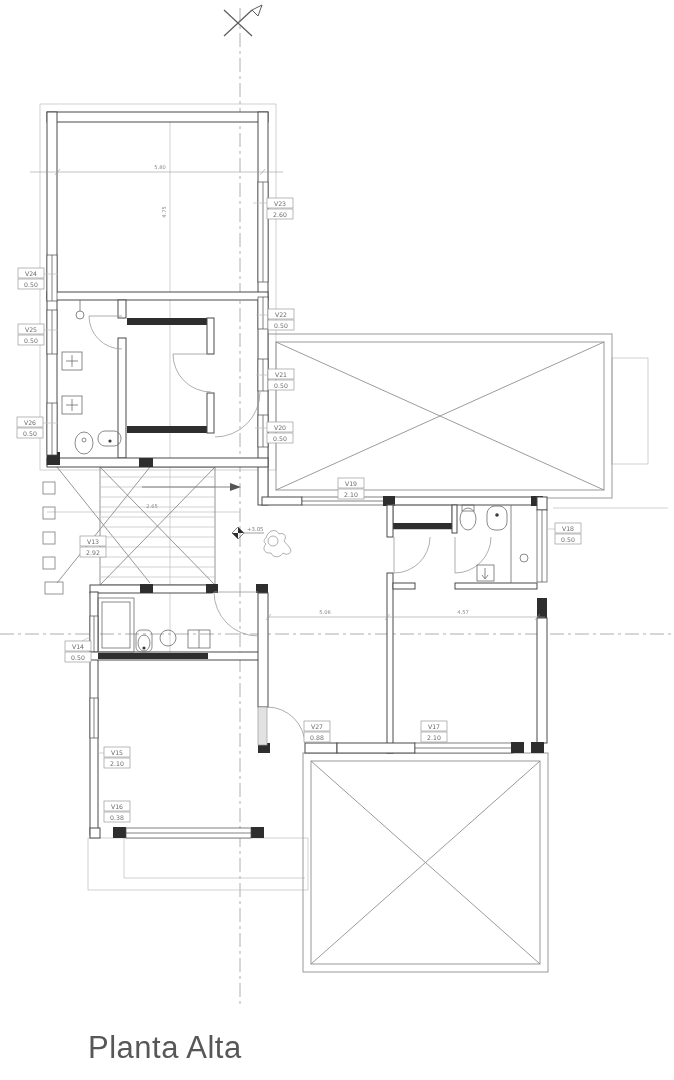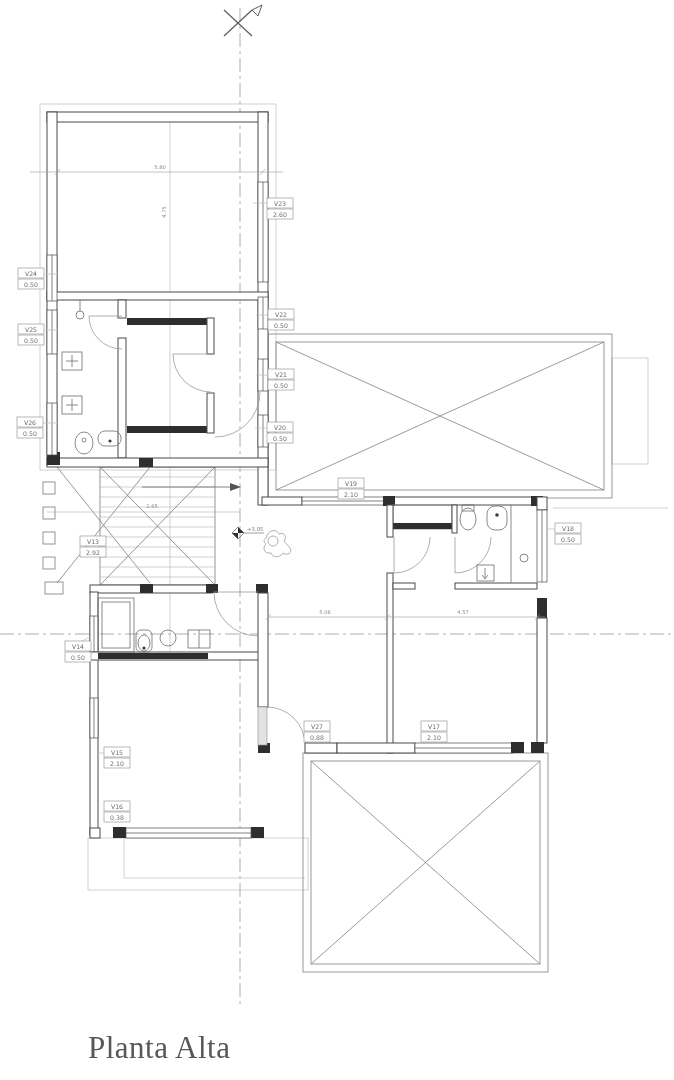--- a/index.html
+++ b/index.html
@@ -1,20 +1,20 @@
 <!DOCTYPE html>
 <html><head>
 <meta charset="utf-8">
 <style>
   html,body{margin:0;padding:0;background:#ffffff;}
   .plan{position:relative;width:674px;height:1080px;background:#ffffff;overflow:hidden;
         font-family:"Liberation Sans",sans-serif;}
   .plan svg{position:absolute;left:0;top:0;}
   .title{position:absolute;left:88px;top:1030px;font-size:31px;color:#575757;
-         letter-spacing:.5px;font-family:Liberation Serif, serif;}
+         letter-spacing:.5px;font-family:Liberation Sans, sans-serif;}
   
   .w   {fill:#ffffff;stroke:#4a4a4a;stroke-width:1;}
   .d   {fill:#2e2e2e;stroke:none;}
   .win {fill:#ffffff;stroke:#4a4a4a;stroke-width:.7;}
   .md  {stroke:#8a8a8a;stroke-width:.9;fill:none;}
   .lt  {stroke:#bdbdbd;stroke-width:.7;fill:none;}
   .xr  {stroke:#8f8f8f;stroke-width:.9;fill:none;}
   .fx  {stroke:#6d6d6d;stroke-width:.8;fill:none;}
   .arc {stroke:#9a9a9a;stroke-width:.8;fill:none;}
   .cl  {stroke:#9a9a9a;stroke-width:.8;fill:none;stroke-dasharray:14 4 3 4;}

